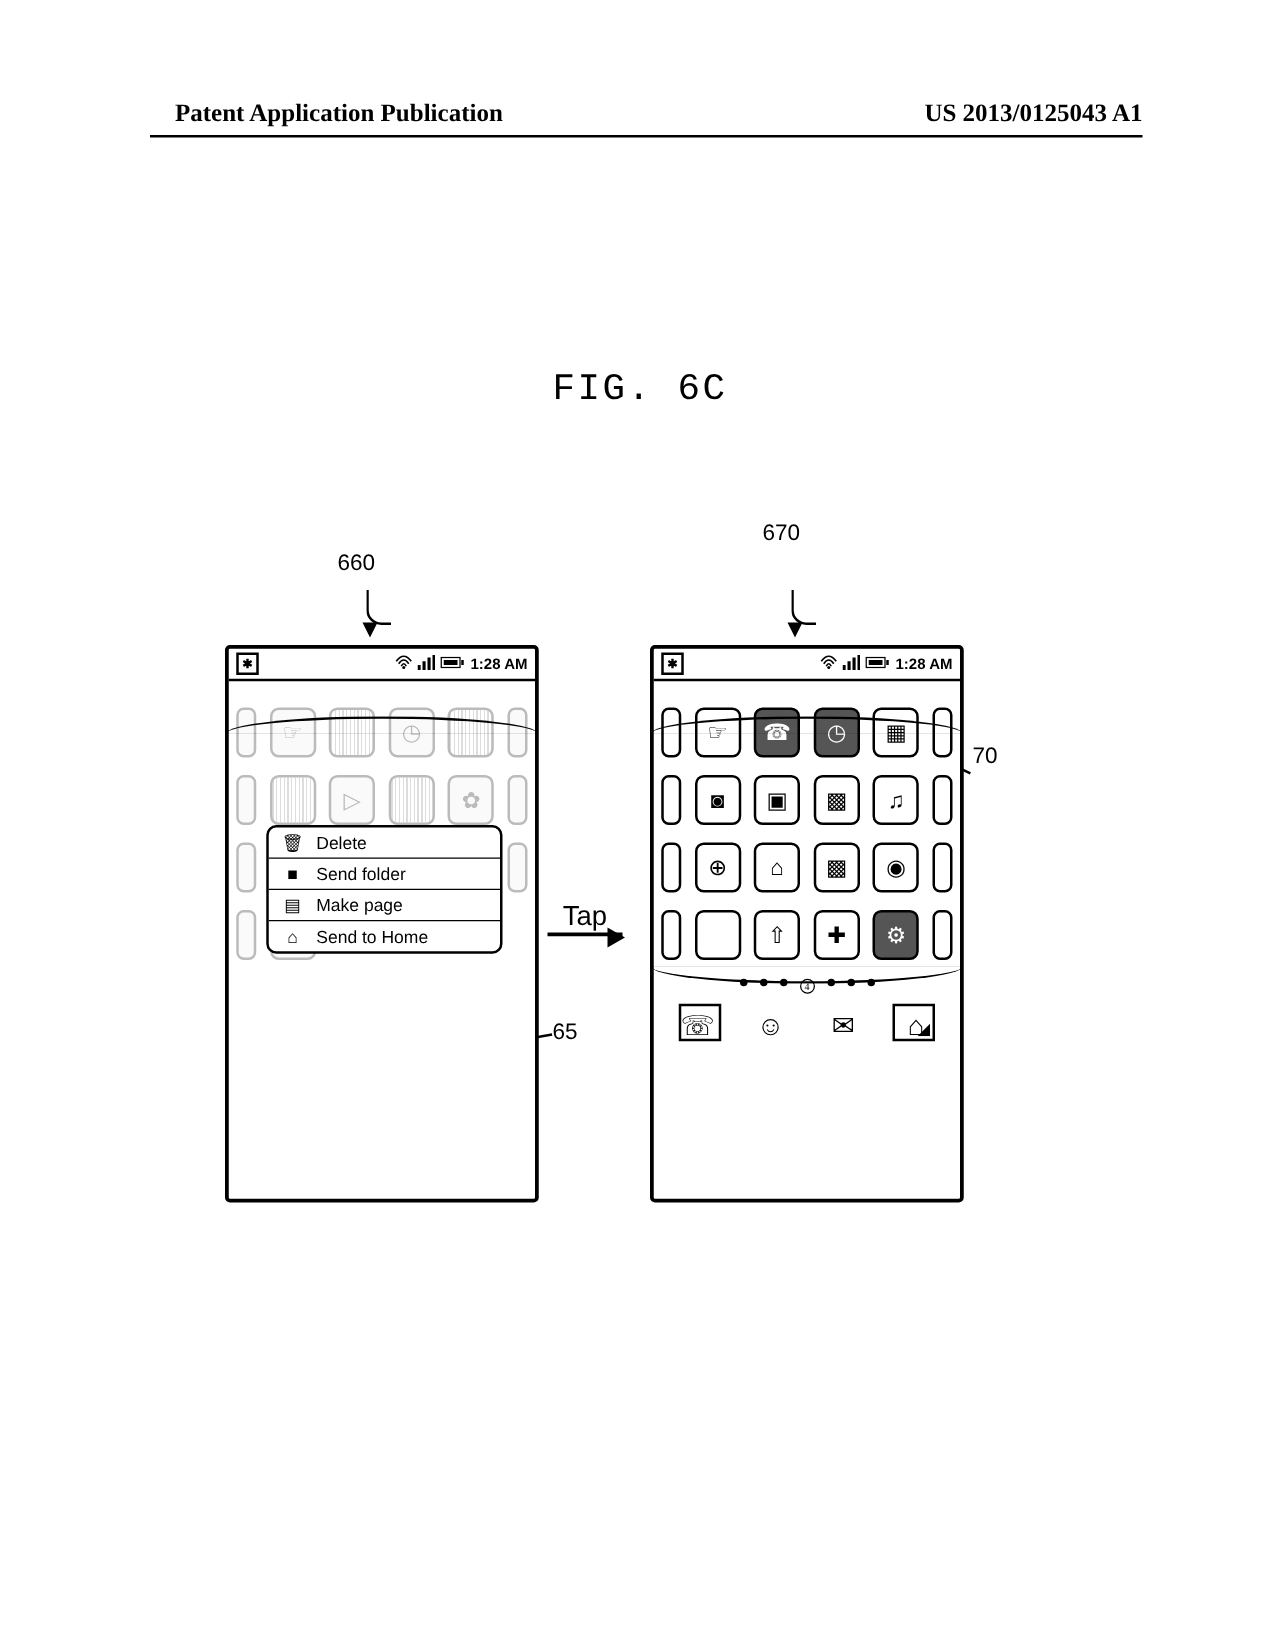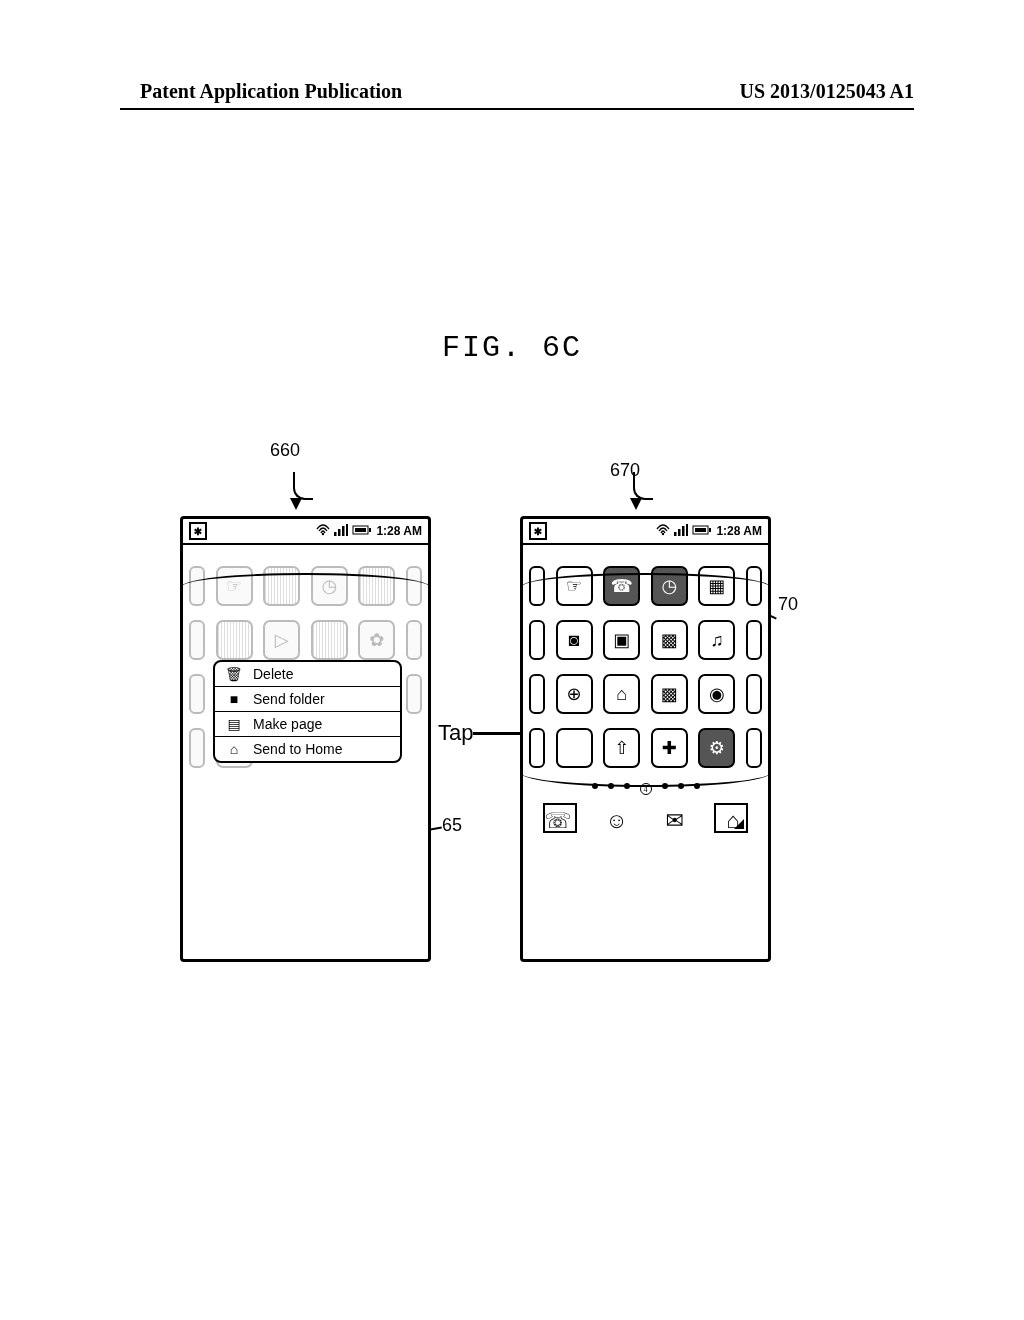--- a/index.html
+++ b/index.html
@@ -34,21 +34,20 @@
     border-top: 2px solid #000;
   }
   .fig-title {
     position: absolute;
     top: 295px;
     left: 0; right: 0;
     text-align: center;
     font-family: "Courier New", monospace;
     font-size: 30px;
     letter-spacing: 2px;
-    margin-top: 36px;
   }
 
   
   .phone {
     position: absolute;
     width: 245px;
     height: 440px;
     border: 3px solid #000;
     border-radius: 4px;
     background: #fff;
@@ -191,21 +190,21 @@
     position: absolute;
     width: 18px; height: 26px;
     border: 2px solid #000;
     border-top: none; border-right: none;
     border-radius: 0 0 0 12px;
   }
 
   .tap-arrow {
     position: absolute;
     top: 720px; left: 438px;
-    display: flex; flex-direction: row; align-items: center;
+    display: flex; flex-direction: column; align-items: center;
     font-family: Arial, sans-serif; font-size: 22px;
   }
   .h-arrow {
     width: 60px; height: 0;
     border-top: 3px solid #000;
     position: relative;
   }
   .h-arrow::after {
     content: '';
     position: absolute; right: -2px; top: -7px;
@@ -224,21 +223,21 @@
     <div>US 2013/0125043 A1</div>
   </div>
   <div class="hr"></div>
 
   <div class="fig-title">FIG. 6C</div>
 
   <div class="lead-label" style="top:440px;left:270px">660</div>
   <div class="hook" style="top:472px;left:293px"></div>
   <div class="lead-arrow" style="top:498px;left:290px"></div>
 
-  <div class="lead-label" style="top:460px;left:610px">670</div>
+  <div class="lead-label" style="top:416px;left:610px">670</div>
   <div class="hook" style="top:472px;left:633px"></div>
   <div class="lead-arrow" style="top:498px;left:630px"></div>
 
   <div class="lead-label" style="top:594px;left:778px">70</div>
   <div class="lead-line" style="top:610px;left:760px;width:18px;transform:rotate(25deg);transform-origin:left"></div>
 
   <div class="lead-label" style="top:815px;left:442px">65</div>
   <div class="lead-line" style="top:830px;left:402px;width:40px;transform:rotate(-10deg)"></div>
 
   <div class="tap-arrow">

